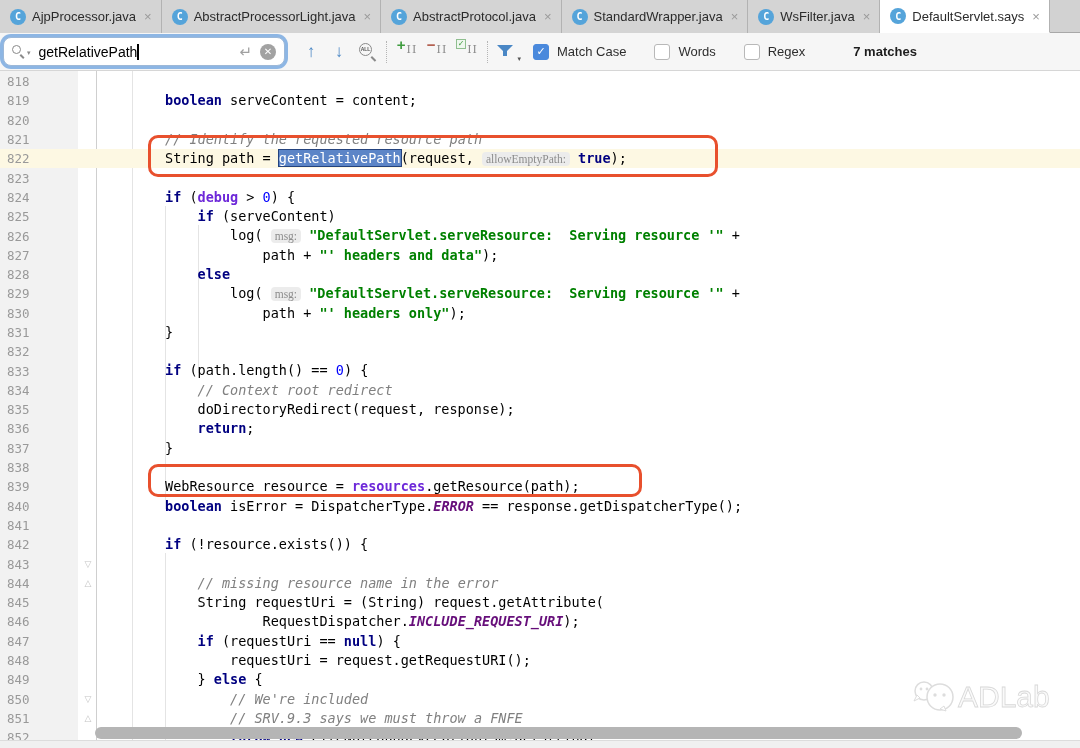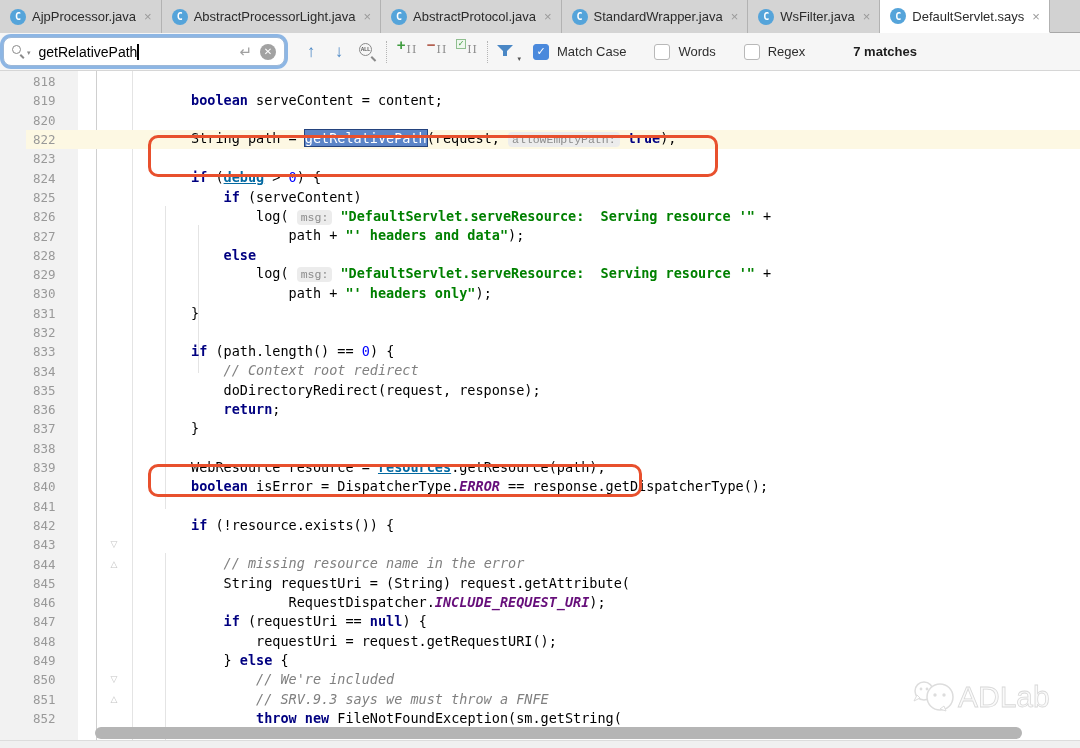--- a/index.html
+++ b/index.html
@@ -61,37 +61,37 @@
   .cb.checked { background:#4a89dc; border-color:#4a89dc; }
   .optlabel { font-size:13px; color:#2e2e2e; }
   .matches { font-size:13px; font-weight:bold; color:#1d1d1d; margin-left:20px; }
 
   
   .editor { position:absolute; left:0; top:71px; width:1080px; height:677px; background:#ffffff; }
   .gutterbg { position:absolute; left:0; top:0; width:78px; height:100%; background:#f2f2f2; }
   .gutterline { position:absolute; left:96px; top:0; width:1px; height:100%; background:#cfcfcf; }
   .indent-guide { position:absolute; width:1px; background:#e4e4e4; }
 
-  .coderows { position:absolute; left:0; top:1px; width:1080px;padding-left:26px; }
+  .coderows { position:absolute; left:0; top:1px; width:1080px; }
   .row { display:flex; height:19.3px; align-items:center; position:relative; }
   .row.cur { background:#fdf8e3; }
   .lnum { flex:none; width:76px; padding-left:7px; font-family:"DejaVu Sans Mono", monospace;
           font-size:12.5px; color:#999999; }
   .foldcol { flex:none; width:24px; text-align:center; font-size:9px; color:#c4c4c4; line-height:9px; }
   .lcode { flex:none; white-space:pre; font-family:"DejaVu Sans Mono", monospace; font-size:13.5px;
            line-height:19.3px; color:#000; }
   .tok-p  { color:#000000; }
   .tok-k  { color:#000080; font-weight:bold; }
   .tok-s  { color:#008000; font-weight:bold; }
   .tok-c  { color:#808080; font-style:italic; }
   .tok-n  { color:#0000ff; }
-  .tok-f  { color:#0369a1; font-weight:bold;text-decoration:underline; }
+  .tok-f  { color:#6d28d9; font-weight:bold; }
   .tok-sf { color:#660e7a; font-weight:bold; font-style:italic; }
   .tok-h  { color:#8c8c8c; background:#ececec; border-radius:4px; padding:1px 4px;
-            font-family:Liberation Mono, monospace; font-size:11.5px; }
+            font-family:Liberation Serif, serif; font-size:11.5px; }
   .tok-sel { color:#ffffff; background:#5c85c7; outline:1.5px solid #24437e; }
 
   
   .anno { position:absolute; border:3.5px solid #e8502d; border-radius:10px; pointer-events:none; z-index:5; }
 
   
   .watermark { position:absolute; right:22px; bottom:25px; z-index:6; }
 
   
   .hscroll { position:absolute; left:95px; top:727px; width:927px; height:12px; z-index:7;
@@ -215,20 +215,25 @@
         <div class="row">
           <span class="lnum">819</span>
           <span class="foldcol"></span>
           <span class="lcode"><span class="tok-p">        </span><span class="tok-k">boolean</span><span class="tok-p"> serveContent = content;</span></span>
         </div>
         <div class="row">
           <span class="lnum">820</span>
           <span class="foldcol"></span>
           <span class="lcode"></span>
         </div>
+        <div class="row">
+          <span class="lnum">821</span>
+          <span class="foldcol"></span>
+          <span class="lcode"><span class="tok-p">        </span><span class="tok-c">// Identify the requested resource path</span></span>
+        </div>
         <div class="row cur">
           <span class="lnum">822</span>
           <span class="foldcol"></span>
           <span class="lcode"><span class="tok-p">        String path = </span><span class="tok-sel">getRelativePath</span><span class="tok-p">(request, </span><span class="tok-h">allowEmptyPath:</span><span class="tok-p"> </span><span class="tok-k">true</span><span class="tok-p">);</span></span>
         </div>
         <div class="row">
           <span class="lnum">823</span>
           <span class="foldcol"></span>
           <span class="lcode"></span>
         </div>

